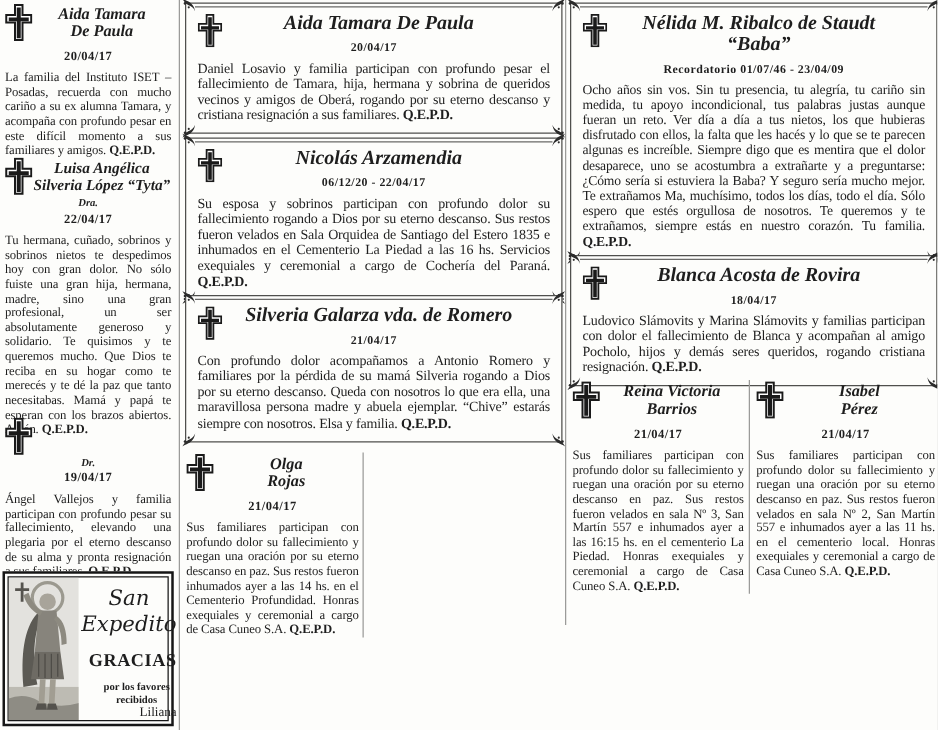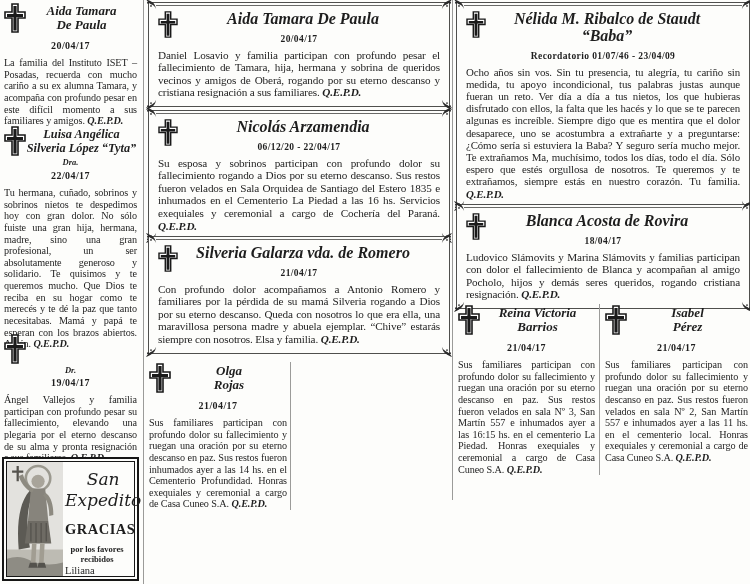--- a/index.html
+++ b/index.html
@@ -22,21 +22,21 @@
     flex:1;text-align:center;font-style:italic;font-weight:bold;
     font-size:13px;line-height:1.12;white-space:pre-line;padding-top:1px;
   }
   .nm.small{font-size:12.3px;}
   .sub{ text-align:center;font-size:8.5px;font-weight:bold;font-style:italic;margin-top:1px;}
   .ndate{text-align:center;font-weight:bold;font-size:10px;letter-spacing:.4px;margin:7px 0 6px;}
   .nbody{
     margin:0;font-size:10.2px;line-height:1.14;text-align:justify;
     letter-spacing:-0.1px;
   }
-  .qepd{font-weight:bold;font-style:italic;margin-top:20px;}
+  .qepd{font-weight:bold;margin-top:20px;}
   
   .obox{
     position:absolute;left:0;right:0;border:1px solid #4f4f4d;
     padding:5px 9px 7px;box-sizing:border-box;background:#fdfdfb;
   }
   .topline{position:absolute;top:2px;left:7px;right:7px;border-top:1px solid #6a6a68;}
   .ocross{position:absolute;left:9px;top:8px;width:20px;height:27px;}
   .otitle{
     margin:3px 18px 0 26px;text-align:center;font-style:italic;font-weight:bold;
     font-size:16px;line-height:1.05;
@@ -53,21 +53,21 @@
   .subcol{box-sizing:border-box;}
   .subdiv{width:1px;background:#9b9b99;}
   
   .ad{
     position:absolute;left:2px;right:2px;border:2px solid #161616;
     padding:2px;box-sizing:border-box;background:#fdfdfb;
   }
   .ad-inner{border:1px solid #161616;height:100%;box-sizing:border-box;display:flex;}
   .ad-img{flex:0 0 56px;position:relative;overflow:hidden;}
   .ad-img svg{display:block;width:100%;height:100%;}
-  .ad-text{flex:1;display:flex;flex-direction:column;align-items:flex-start;padding:7px 2px 4px;}
+  .ad-text{flex:1;display:flex;flex-direction:column;align-items:flex-end;padding:7px 2px 4px;}
   .ad-title{
     font-style:italic;font-size:17px;line-height:1.25;text-align:center;
     white-space:pre-line;font-family:"DejaVu Serif",serif;
   }
   .ad-gracias{font-weight:bold;font-size:14.5px;letter-spacing:.5px;margin-top:9px;}
   .ad-sub{font-weight:bold;font-size:8.5px;text-align:center;line-height:1.25;margin-top:6px;width:64px;}
   .ad-sig{margin-top:auto;font-size:10.5px;padding-bottom:2px;}
   .defs{position:absolute;width:0;height:0;overflow:hidden;}
 </style>
 </head>

